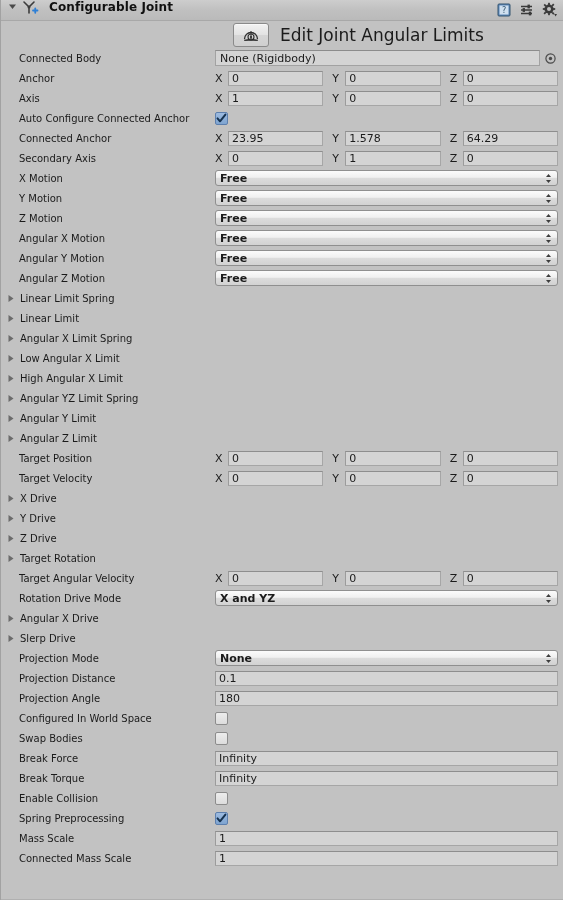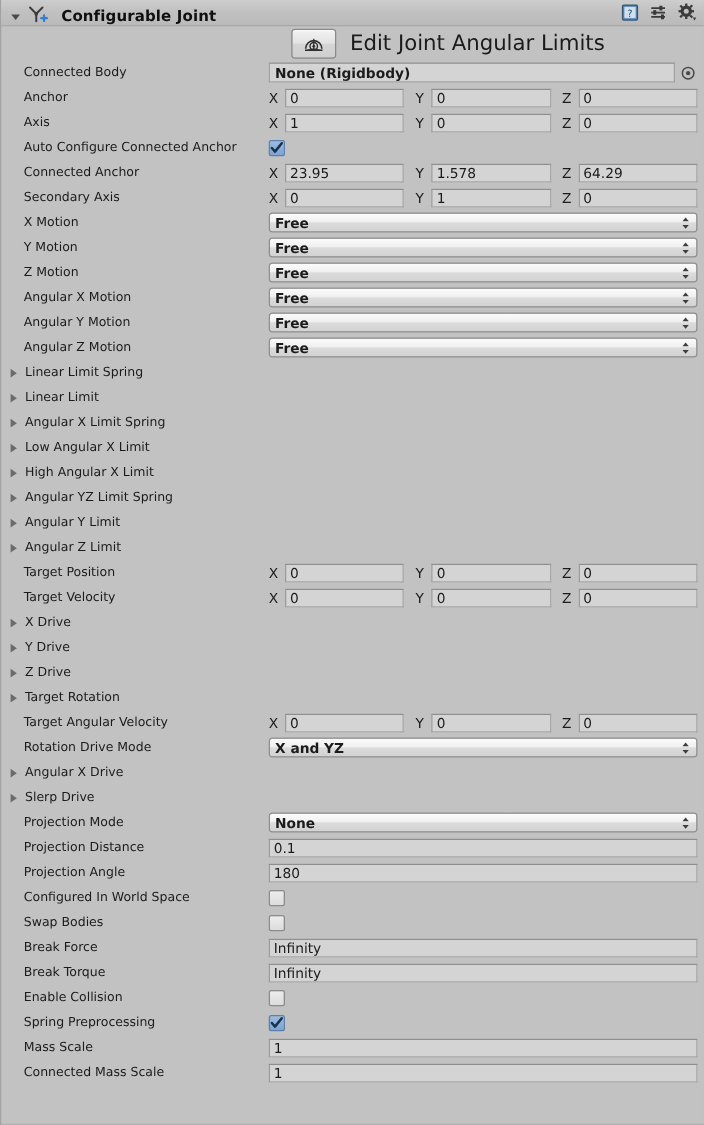--- a/index.html
+++ b/index.html
@@ -17,21 +17,21 @@
     background:#c2c2c2;
     border-left:1px solid #a2a2a2;
     box-sizing:border-box;
   }
 
   
   .comp-header{
     height:21px;width:563px;
     background:linear-gradient(to bottom,#cdcdcd 0%,#c0c0c0 50%,#bababa 100%);
     border-bottom:1px solid #a8a8a8;
-    display:flex;align-items:flex-end;
+    display:flex;align-items:flex-start;
     box-sizing:border-box;
     position:relative;
   }
   .foldout-arrow-hdr{
     width:13px;height:13px;margin-left:5px;
     display:flex;align-items:center;justify-content:center;
   }
   .foldout-arrow-hdr svg{display:block}
   .comp-icon{width:18px;height:16px;margin-left:2px;position:relative}
   .comp-title{
@@ -91,21 +91,20 @@
   .tf.wide{flex:1}
 
   
   .objfield{
     flex:1;height:16px;box-sizing:border-box;
     background:#d4d4d4;
     border:1px solid #a2a2a2;border-top-color:#8c8c8c;
     font-size:11px;color:#1b1b1b;
     display:flex;align-items:center;padding:0 4px;
     cursor:pointer;
-    font-weight:bold;
   }
   .objpick{
     width:15px;height:15px;margin-left:3px;flex:none;
     display:flex;align-items:center;justify-content:center;cursor:pointer;
   }
 
   
   .vec{display:flex;align-items:center;flex:1;}
   .axis-lbl{
     width:12px;text-align:left;font-size:11px;color:#1b1b1b;flex:none;

